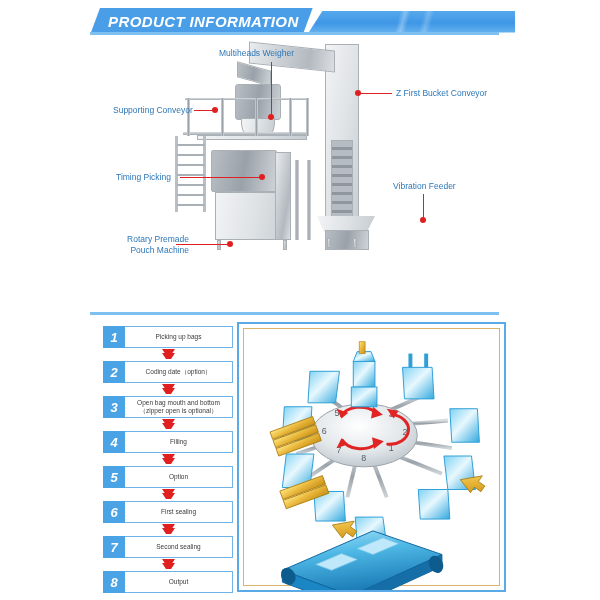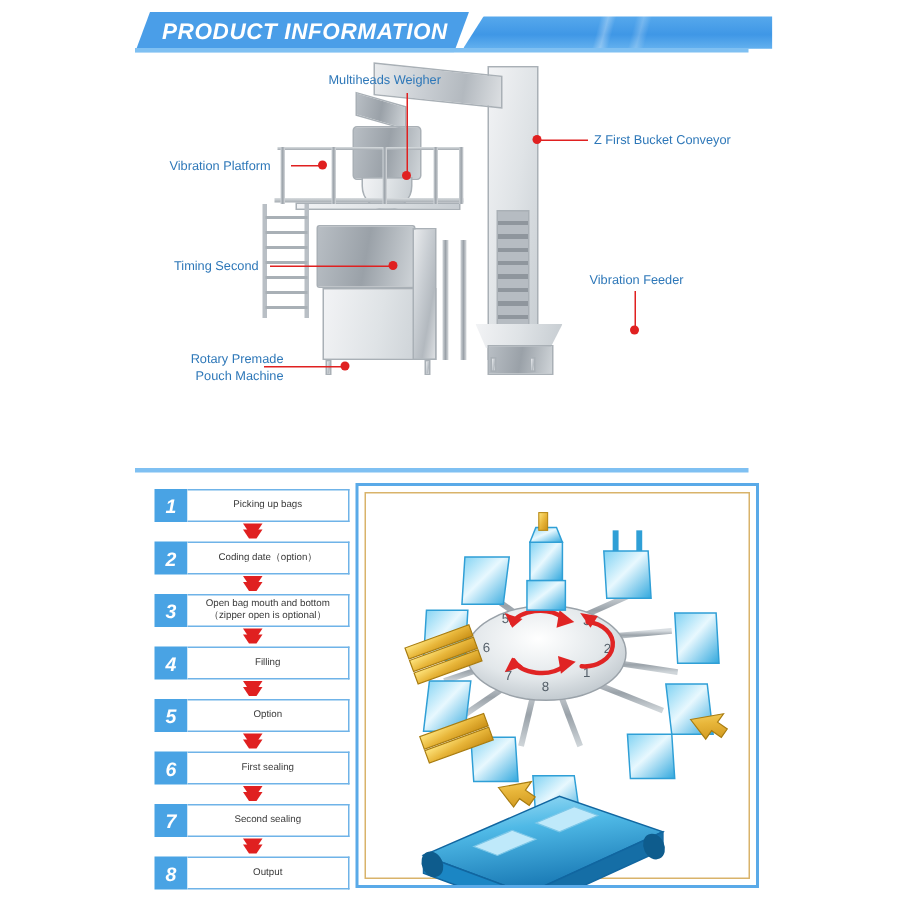--- a/index.html
+++ b/index.html
@@ -157,25 +157,25 @@
       <div class="mach" style="left:42px;top:200px;width:4px;height:10px;"></div>
       <div class="mach" style="left:108px;top:200px;width:4px;height:10px;"></div>
       <div class="mach" style="left:152px;top:198px;width:4px;height:10px;"></div>
       <div class="mach" style="left:178px;top:198px;width:4px;height:10px;"></div>
     </div>
 
     <div class="callout" style="left:219px;top:10px;">Multiheads Weigher</div>
     <div class="lead-v" style="left:271px;top:24px;height:55px;"></div>
     <div class="dot" style="left:268px;top:76px;"></div>
 
-    <div class="callout" style="left:113px;top:67px;">Vibration Platform</div>
+    <div class="callout" style="left:113px;top:67px;">Supporting Conveyor</div>
     <div class="lead-h" style="left:194px;top:72px;width:20px;"></div>
     <div class="dot" style="left:212px;top:69px;"></div>
 
-    <div class="callout" style="left:116px;top:134px;">Timing Second</div>
+    <div class="callout" style="left:116px;top:134px;">Timing Picking</div>
     <div class="lead-h" style="left:180px;top:139px;width:82px;"></div>
     <div class="dot" style="left:259px;top:136px;"></div>
 
     <div class="callout two-line" style="left:103px;top:196px;">
       <span>Rotary Premade</span><br>
       <span>Pouch Machine</span>
     </div>
     <div class="lead-h" style="left:176px;top:206px;width:54px;"></div>
     <div class="dot" style="left:227px;top:203px;"></div>
 

